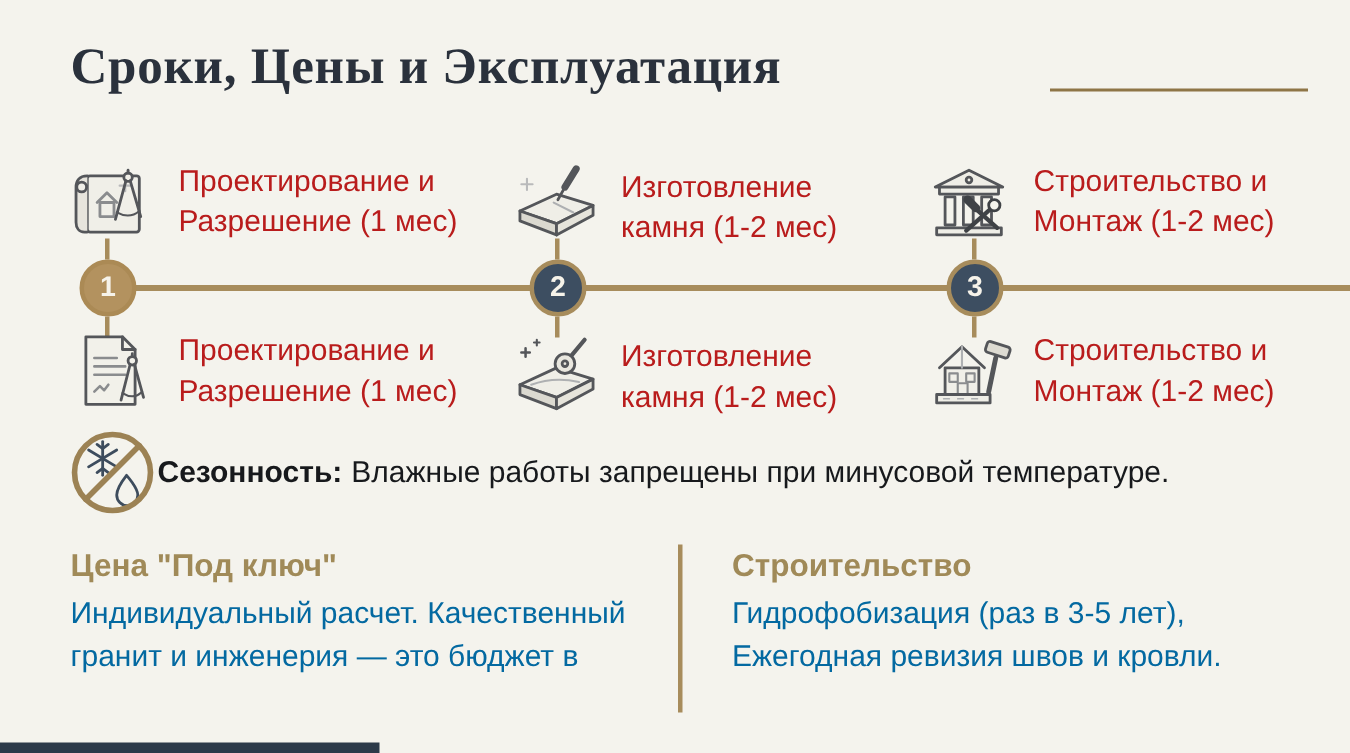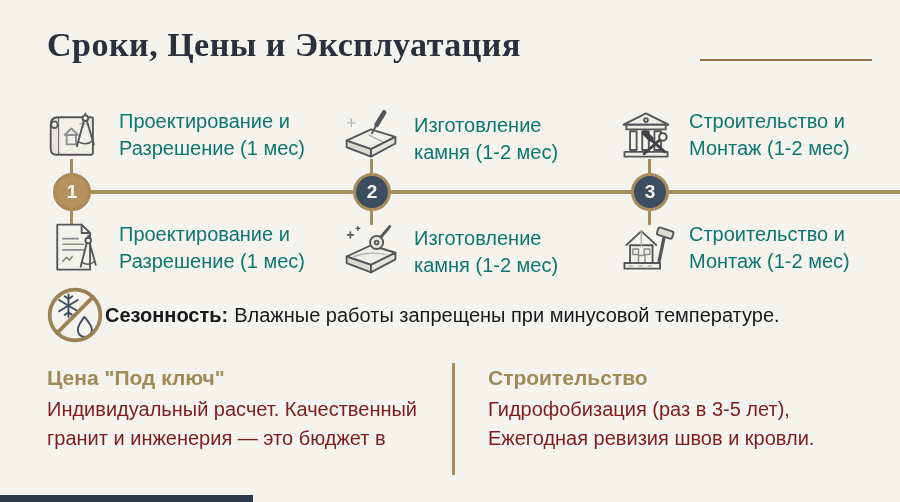--- a/index.html
+++ b/index.html
@@ -11,21 +11,21 @@
   .title{
     position:absolute; left:47px; top:26px;
     font-family:"Liberation Serif", serif; font-weight:700;
     font-size:34px; letter-spacing:.5px; color:#2a313c; white-space:nowrap;
   }
   .title-rule{position:absolute; left:700px; top:59px; width:172px; height:2px; background:#8e7546;}
 
   .cell{position:absolute; display:flex; align-items:center; gap:13px; height:62px;}
   .cell-icon{width:60px; height:60px; flex:0 0 60px; display:block;}
   .cell-icon svg{width:100%; height:100%; display:block;}
-  .cell-text{font-size:20px; line-height:27px; color:#0f766e;}
+  .cell-text{font-size:20px; line-height:27px; color:#b91c1c;}
   .cell-text span{display:block;}
 
   .r1{top:104px;} .r2{top:217px;}
   .c1{left:46px;} .c2{left:341px;align-items:flex-end;} .c3{left:616px;}
 
   .timeline-line{position:absolute; left:70px; top:190px; width:830px; height:4px; background:#a78c5c;}
   .tick{position:absolute; width:3px; height:14px; background:#a78c5c;}
   .step-circle{
     position:absolute; top:173px; width:38px; height:38px; box-sizing:border-box;
     border-radius:50%; display:flex; align-items:center; justify-content:center;
@@ -34,21 +34,21 @@
   .step-gold{background:#b3925f; border:3px solid #ab8a55;}
   .step-navy{background:#3d4e61; border:3px solid #a78c5c;}
 
   .season{position:absolute; left:45px; top:285px; display:flex; align-items:center; }
   .season-icon{width:60px; height:60px; flex:0 0 60px;}
   .season-icon svg{width:100%; height:100%; display:block;}
   .season-text{font-size:20px; color:#17191c;}
   .season-label{font-weight:700; margin-right:6px;}
 
   .col-heading{position:absolute; top:366px; font-size:21px; font-weight:700; color:#a08a58;}
-  .col-body{position:absolute; top:395px; font-size:20px; line-height:29px; color:#7f1d1d;}
+  .col-body{position:absolute; top:395px; font-size:20px; line-height:29px; color:#0369a1;}
   .col-body span{display:block;}
   .col-left{left:47px;} .col-right{left:488px;}
   .col-divider{position:absolute; left:452px; top:363px; width:3px; height:112px; background:#a78c5c;}
 
   .bottom-bar{position:absolute; left:0; top:495px; width:253px; height:7px; background:#2c3a49;}
 </style>
 </head>
 <body>
 
 <div class="slide">

